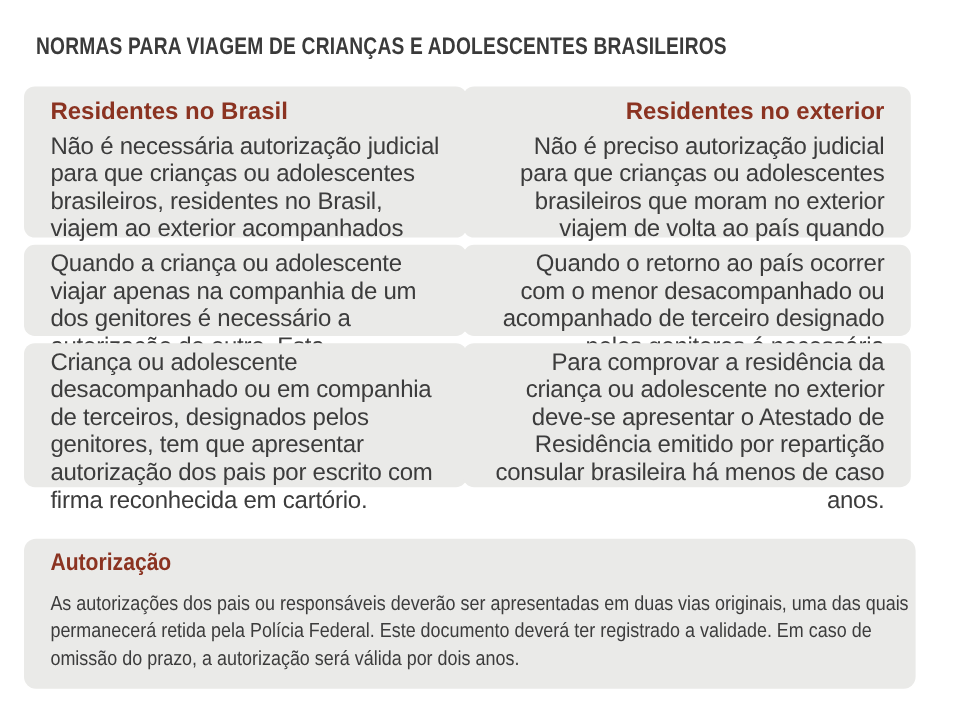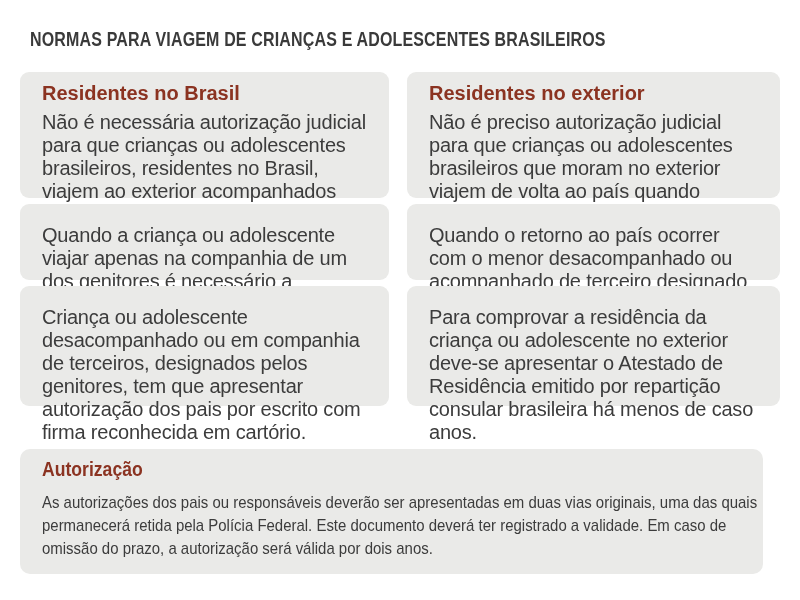--- a/index.html
+++ b/index.html
@@ -26,26 +26,26 @@
   }
 
   .col {
     position: absolute;
     top: 72px;
     display: flex;
     flex-direction: column;
     gap: 6px;
   }
   .col-left  { left: 20px;  width: 369px; }
-  .col-right { left: 407px; width: 373px; }
+  .col-right { left: 386px; width: 373px; text-align: right; }
 
   .card {
     background: var(--card-bg, #eaeae8);
     border-radius: 9px;
-    padding: 20px 22px;
+    padding: 5px 22px;
     box-sizing: border-box;
   }
   .card-1 { height: 126px; padding-top: 9px; }
   .card-2 { height: 76px; }
   .card-3 { height: 120px; }
 
   .card-header {
     margin: 0;
     font-size: 20px;
     line-height: 24px;

